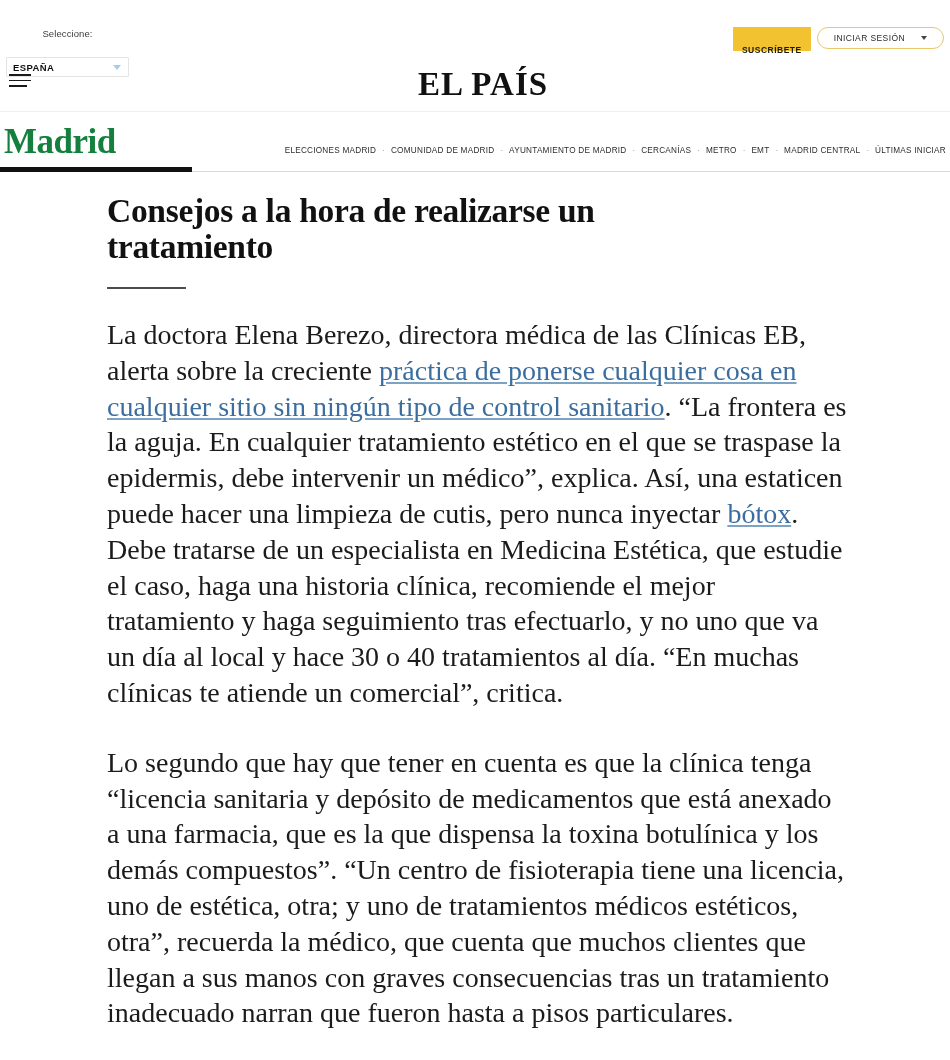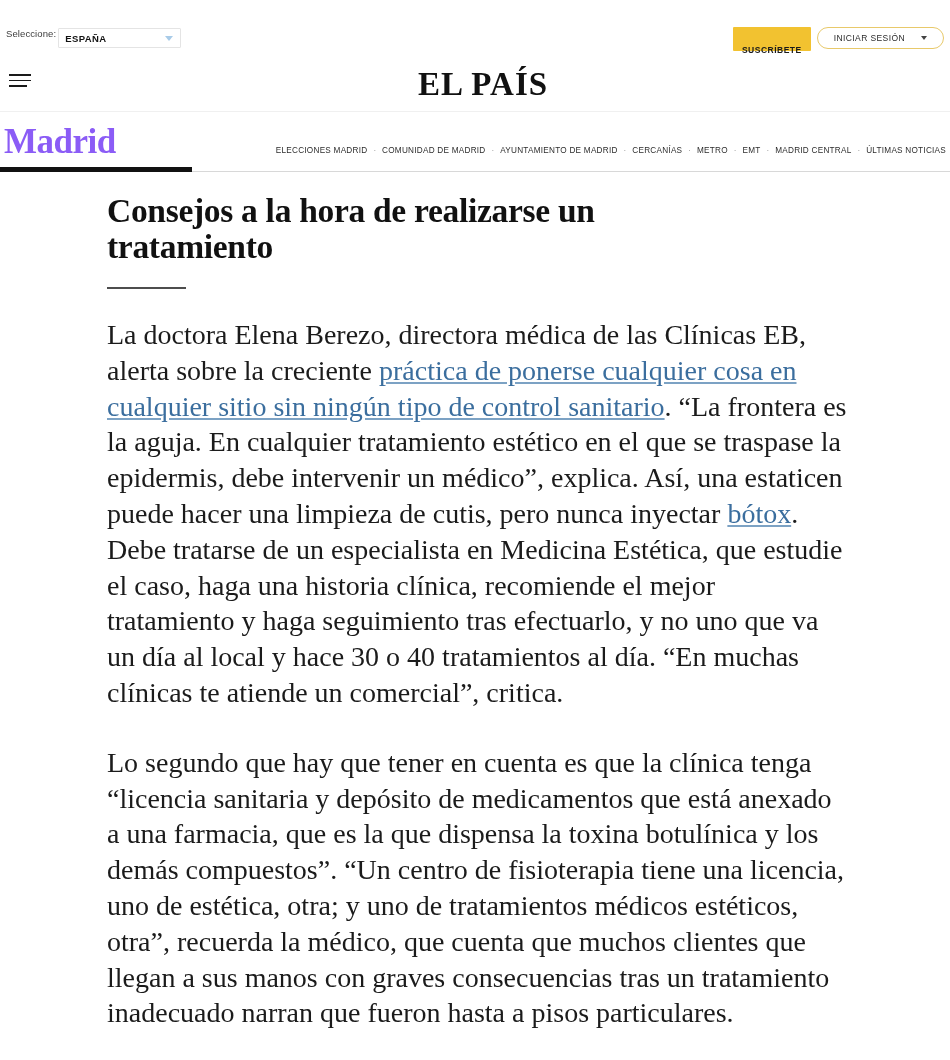--- a/index.html
+++ b/index.html
@@ -14,22 +14,23 @@
   
   .topbar {
     position: relative;
     height: 56px;
     width: 950px;
   }
   .country-select-wrap {
     position: absolute;
     left: 6px; top: 28px;
     display: flex;
-    align-items: flex-start;
-    gap: 2px;
+    align-items: center;
+    gap: 18px;
+    flex-direction: column;
   }
   .country-label {
     font-size: 9.5px;
     color: #3c3c3c;
     letter-spacing: .1px;
     white-space: nowrap;
   }
   .country-select {
     width: 123px;
     height: 20px;
@@ -149,21 +150,21 @@
     width: 950px;
   }
   .section-title {
     position: absolute;
     left: 4px;
     top: 10px;
     font-family: "Liberation Serif", serif;
     font-weight: bold;
     font-size: 35px;
     letter-spacing: -0.5px;
-    color: #8b5cf6;
+    color: #15803d;
     line-height: 40px;
     text-align: right;
   }
   .section-rule-thin {
     position: absolute;
     left: 0; right: 0;
     top: 59px;
     height: 1px;
     background: #d8d8d8;
   }
@@ -280,21 +281,21 @@
       <a>AYUNTAMIENTO DE MADRID</a>
       <span class="sep">·</span>
       <a>CERCANÍAS</a>
       <span class="sep">·</span>
       <a>METRO</a>
       <span class="sep">·</span>
       <a>EMT</a>
       <span class="sep">·</span>
       <a>MADRID CENTRAL</a>
       <span class="sep">·</span>
-      <a>ÚLTIMAS NOTICIAS</a>
+      <a>ÚLTIMAS INICIAR</a>
     </nav>
 </div>
 
 <article class="article">
   <h1 class="headline">Consejos a la hora de realizarse un tratamiento</h1>
   <div class="headline-rule"></div>
   <div class="body-copy" id="article-body">
       <p>La doctora Elena Berezo, directora médica de las Clínicas EB, alerta sobre la creciente <a style="color: rgb(59, 110, 158);">práctica de ponerse cualquier cosa en cualquier sitio sin ningún tipo de control sanitario</a>. “La frontera es la aguja. En cualquier tratamiento estético en el que se traspase la epidermis, debe intervenir un médico”, explica. Así, una estaticen puede hacer una limpieza de cutis, pero nunca inyectar <a style="color: rgb(59, 110, 158);">bótox</a>. Debe tratarse de un especialista en Medicina Estética, que estudie el caso, haga una historia clínica, recomiende el mejor tratamiento y haga seguimiento tras efectuarlo, y no uno que va un día al local y hace 30 o 40 tratamientos al día. “En muchas clínicas te atiende un comercial”, critica.</p>
       <p>Lo segundo que hay que tener en cuenta es que la clínica tenga “licencia sanitaria y depósito de medicamentos que está anexado a una farmacia, que es la que dispensa la toxina botulínica y los demás compuestos”. “Un centro de fisioterapia tiene una licencia, uno de estética, otra; y uno de tratamientos médicos estéticos, otra”, recuerda la médico, que cuenta que muchos clientes que llegan a sus manos con graves consecuencias tras un tratamiento inadecuado narran que fueron hasta a pisos particulares.</p>
     </div>

